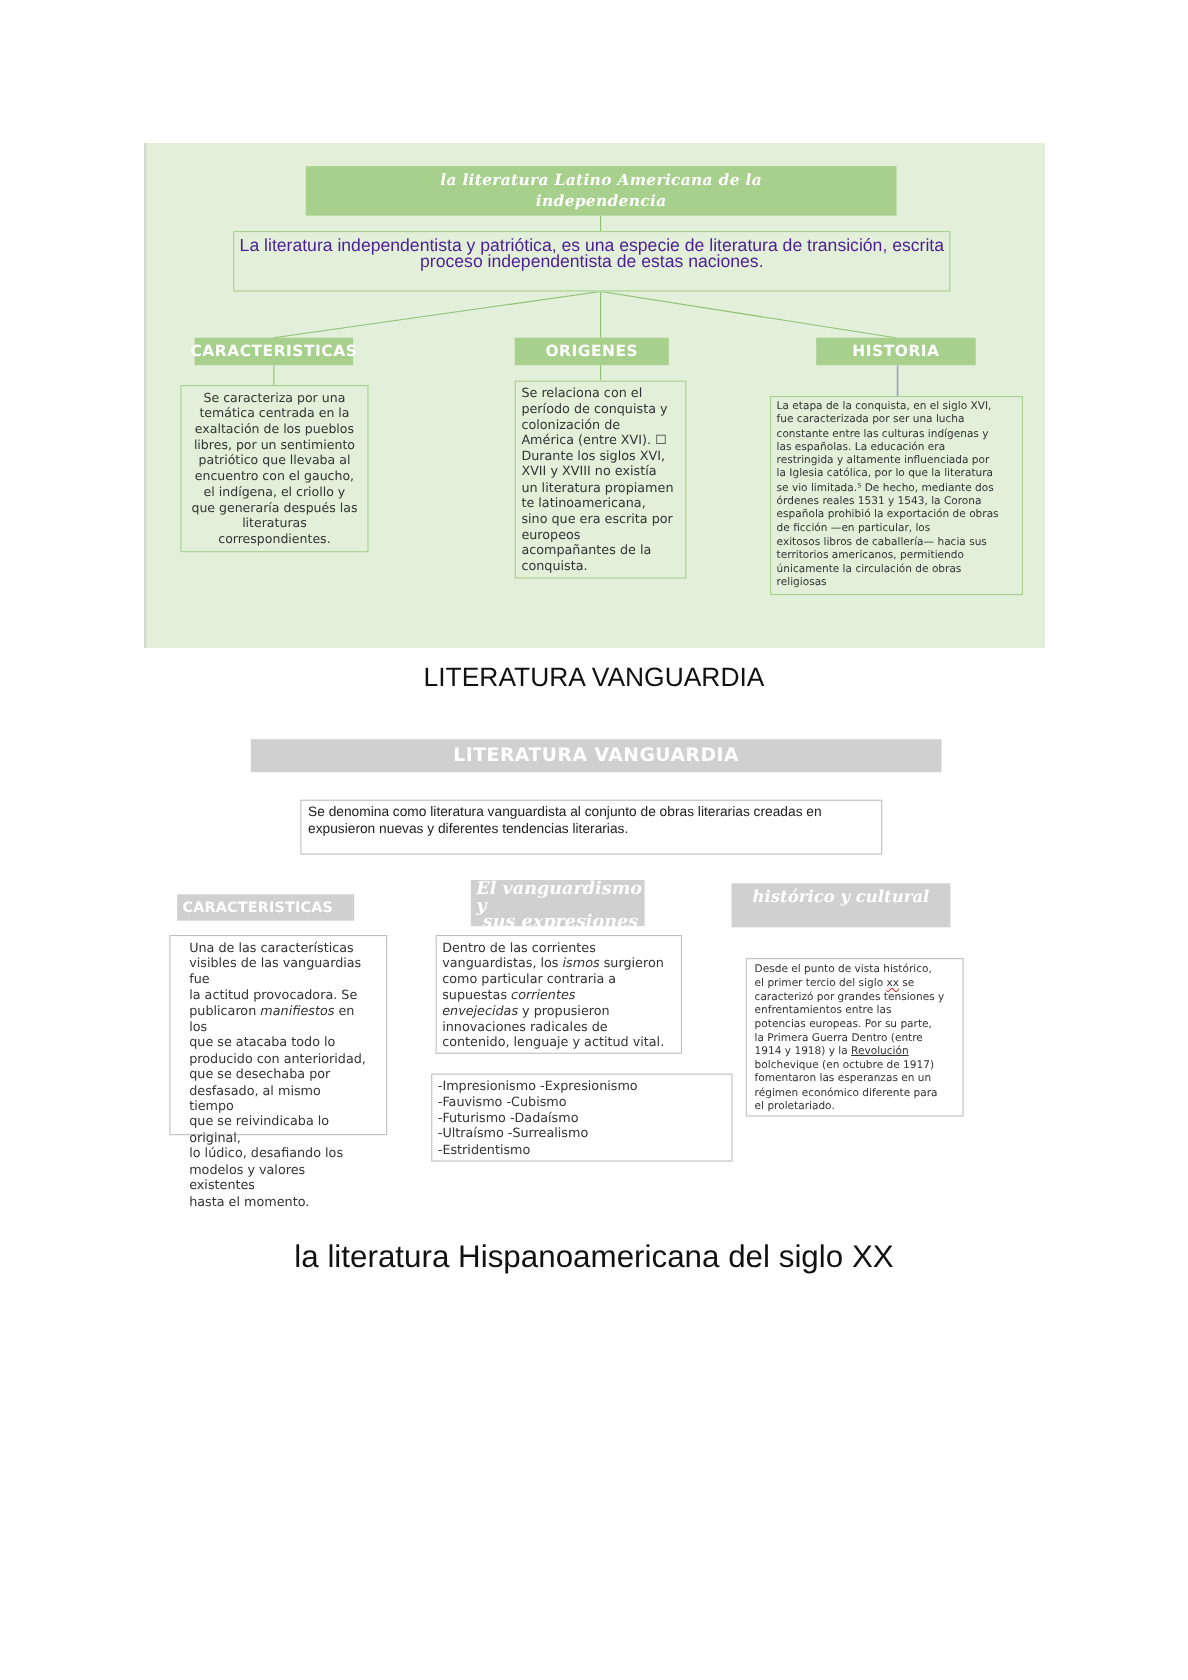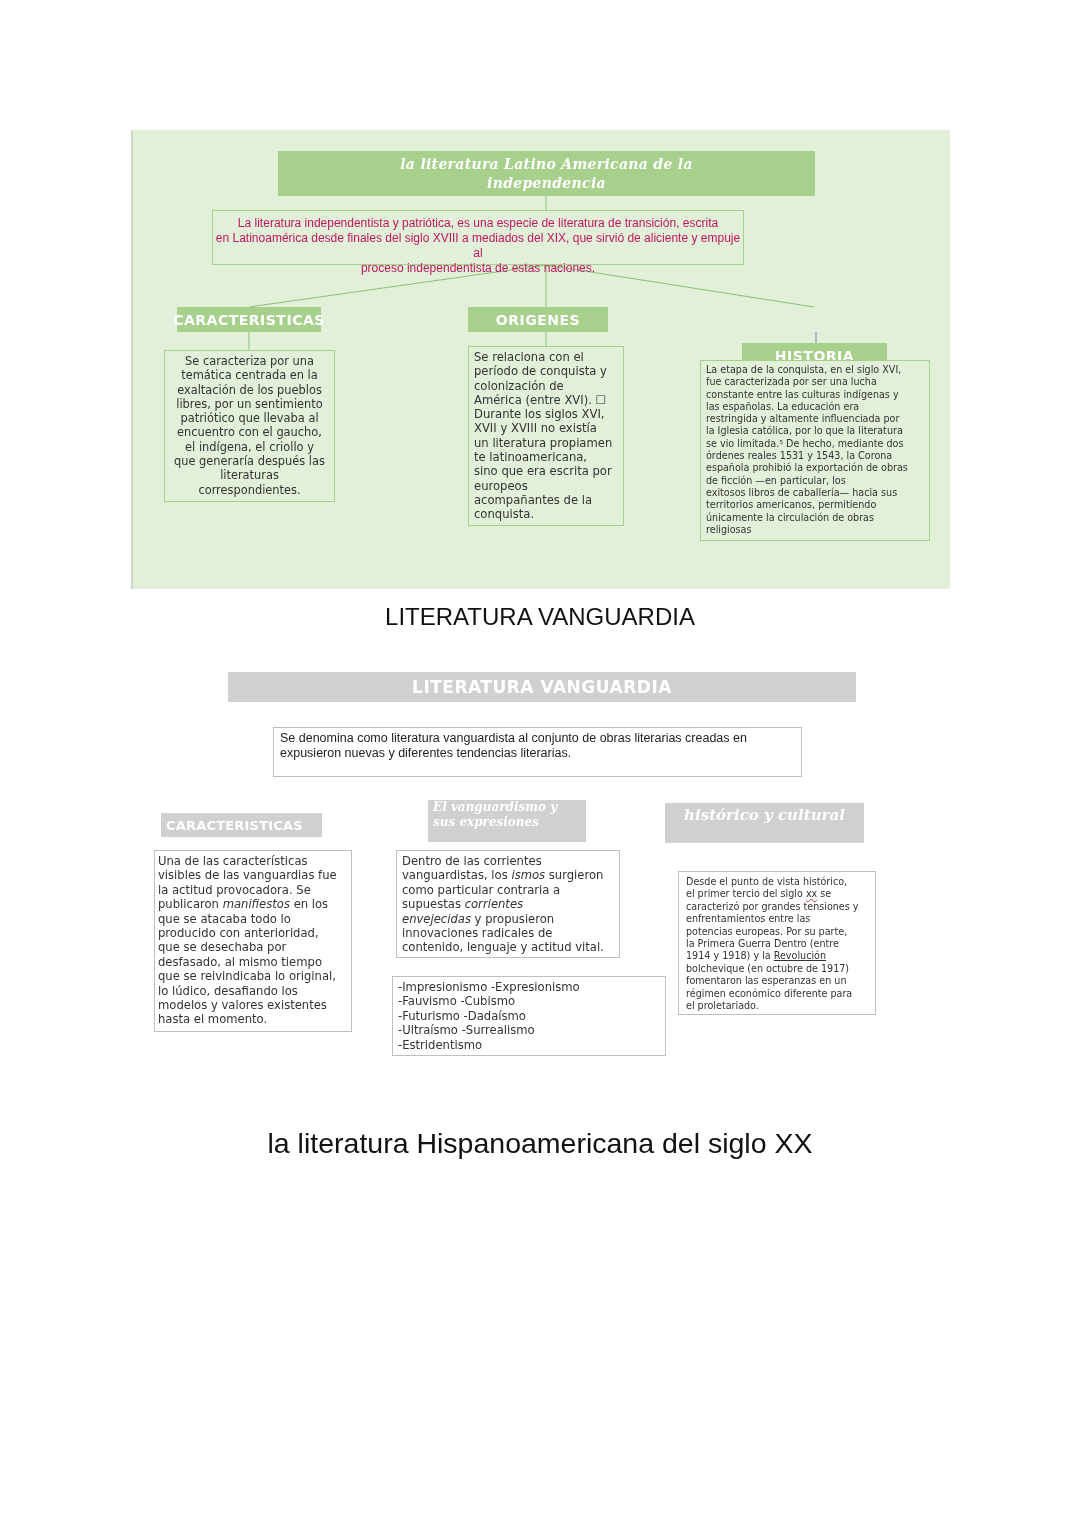--- a/index.html
+++ b/index.html
@@ -20,23 +20,23 @@
       text-align: center; display: flex; align-items: center; justify-content: center;
       letter-spacing: 0.3px;
     }
     .g-title { left: 278px; top: 151px; width: 537px; height: 45px; font-size: 14px; line-height: 19px; flex-direction: column; }
     .g-cat { height: 25px; font-size: 14px; font-style: normal; letter-spacing: 0.5px; font-family: "DejaVu Sans", sans-serif; }
     .g-box {
       border: 1px solid #a8d08d; background: #e2efd9;
       font-family: "DejaVu Sans", sans-serif; color: #333;
     }
     .g-intro {
-      left: 212px; top: 210px; width: 532px; height: 55px;
-      font-family: "Liberation Sans", sans-serif; font-size: 12px; line-height: 15px;
-      text-align: center; padding-top: 5px; color: #be185d;
+      left: 212px; top: 210px; width: 652px; height: 55px;
+      font-family: "Liberation Sans", sans-serif; font-size: 16px; line-height: 15px;
+      text-align: center; padding-top: 5px; color: #4c1d95;
     }
     .g-car-box { left: 164px; top: 350px; width: 171px; height: 152px; font-size: 11.4px; line-height: 14.3px; text-align: center; padding: 3px 4px; }
     .g-ori-box { left: 468px; top: 346px; width: 156px; height: 180px; font-size: 11.6px; line-height: 14.3px; padding: 3px 5px; }
     .g-his-box { left: 700px; top: 360px; width: 230px; height: 181px; font-size: 9.6px; line-height: 12.3px; padding: 3px 5px; }
 
     svg.lines { position: absolute; left: 0; top: 0; width: 1080px; height: 1527px; pointer-events: none; }
 
     
     .sec-heading {
       font-family: "Liberation Sans", sans-serif; color: #111; text-align: center; white-space: nowrap;
@@ -45,29 +45,29 @@
     .h-hispano { left: 200px; top: 1127px; width: 680px; font-size: 28.5px; }
 
     
     .v-head {
       background: #d0d0d0; color: #ffffff;
       font-family: "DejaVu Serif", serif; font-weight: bold;
       display: flex; align-items: center; justify-content: center; text-align: center;
     }
     .v-title { left: 228px; top: 672px; width: 628px; height: 30px; font-size: 17px; letter-spacing: 0.5px; font-family: "DejaVu Sans", sans-serif; }
     .v-car { left: 161px; top: 813px; width: 161px; height: 24px; font-size: 13px; font-family: "DejaVu Sans", sans-serif; letter-spacing: 0.2px; justify-content: flex-start; padding-left: 5px; }
-    .v-exp { left: 428px; top: 800px; width: 158px; height: 42px; font-size: 12px; font-style: italic; line-height: 15px; justify-content: flex-start; text-align: left; padding-left: 5px; flex-direction: column; align-items: flex-start; }
+    .v-exp { left: 428px; top: 800px; width: 158px; height: 42px; font-size: 16px; font-style: italic; line-height: 15px; justify-content: flex-start; text-align: left; padding-left: 5px; flex-direction: column; align-items: center; }
     .v-his { left: 665px; top: 803px; width: 199px; height: 40px; font-size: 15px; font-style: italic; align-items: flex-start; padding-top: 3px; }
 
     .v-box {
       border: 1px solid #bfbfbf; background: #ffffff;
       font-family: "DejaVu Sans", sans-serif; color: #333;
     }
     .v-intro { left: 273px; top: 727px; width: 529px; height: 50px; font-family: "Liberation Sans", sans-serif; font-size: 12.5px; line-height: 15px; padding: 3px 6px; color: #222; }
-    .v-car-box { left: 154px; top: 850px; width: 198px; height: 182px; font-size: 11.6px; line-height: 14.4px; padding: 3px 3px; }
+    .v-car-box { left: 154px; top: 850px; width: 198px; height: 182px; font-size: 11.6px; line-height: 14.4px; padding: 3px 17px; }
     .v-exp-box { left: 396px; top: 850px; width: 224px; height: 108px; font-size: 11.6px; line-height: 14.4px; padding: 3px 5px; }
     .v-ismos-box { left: 392px; top: 976px; width: 274px; height: 80px; font-size: 11.6px; line-height: 14.4px; padding: 3px 5px; }
     .v-his-box { left: 678px; top: 871px; width: 198px; height: 144px; font-size: 9.6px; line-height: 12.4px; padding: 4px 7px; }
 
     .it { font-style: italic; }
     .ul { text-decoration: underline; }
     .spell { text-decoration: underline wavy #d04040; text-decoration-thickness: 1px; }
     .line { display: block; }
   </style>
 </head>
@@ -87,31 +87,30 @@
   <line x1="816" y1="332" x2="816" y2="360" stroke="#9aa7c4" stroke-width="1.5"></line>
 </svg>
 
 <div class="abs g-head g-title">
   <span>la literatura Latino Americana de la</span>
   <span>independencia</span>
 </div>
 
 <div class="abs g-box g-intro">
   <span class="line">La literatura independentista y patriótica, es una especie de literatura de transición, escrita</span>
-  <span class="line">en Latinoamérica desde finales del siglo XVIII a mediados del XIX, que sirvió de aliciente y empuje al</span>
   <span class="line">proceso independentista de estas naciones.</span>
 </div>
 
 <div class="abs g-head g-cat" style="left:177px; top:307px; width:144px;">
   <span>CARACTERISTICAS</span>
 </div>
 <div class="abs g-head g-cat" style="left:468px; top:307px; width:140px;">
   <span>ORIGENES</span>
 </div>
-<div class="abs g-head g-cat" style="left:742px; top:307px; width:145px;margin-top:36px;">
+<div class="abs g-head g-cat" style="left:742px; top:307px; width:145px;">
   <span>HISTORIA</span>
 </div>
 
 <div class="abs g-box g-car-box">
   <span class="line">Se caracteriza por una</span>
   <span class="line">temática centrada en la</span>
   <span class="line">exaltación de los pueblos</span>
   <span class="line">libres, por un sentimiento</span>
   <span class="line">patriótico que llevaba al</span>
   <span class="line">encuentro con el gaucho,</span>

